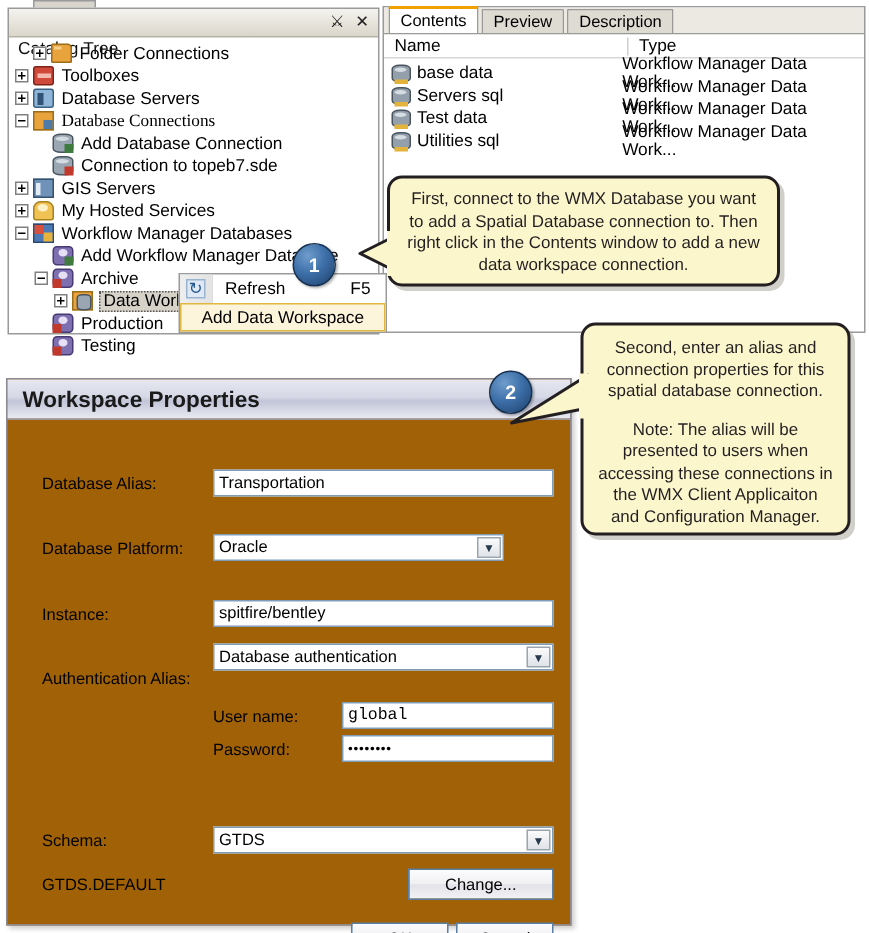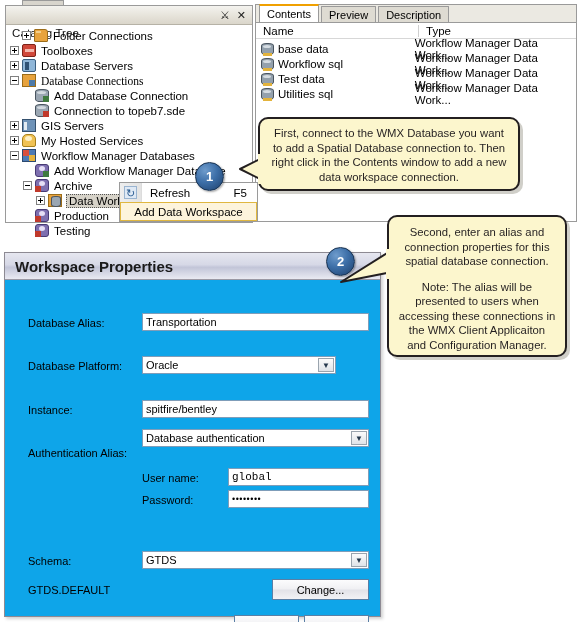--- a/index.html
+++ b/index.html
@@ -172,21 +172,21 @@
     color: #fff; font-size: 13px; font-weight: bold;
     display: flex; align-items: center; justify-content: center;
     z-index: 60; box-shadow: 1px 1px 2px rgba(0,0,0,0.35);
   }
   #badge-1 { left: 195px; top: 162px; }
   #badge-2 { left: 326px; top: 247px; }
 
   
   #wsdlg {
     position: absolute; left: 4px; top: 252px; width: 377px; height: 365px;
-    background: #0ea5e9; border: 1px solid #8d8a93;
+    background: #a16207; border: 1px solid #8d8a93;
     box-shadow: 2px 2px 3px rgba(0,0,0,0.18);
     z-index: 30;
     text-align: right;
   }
   #wsdlg-title {
     height: 27px;
     background: linear-gradient(to bottom,#e6e7f0 0%,#d6d8e6 45%,#c2c5d8 55%,#e9eaf2 100%);
     border-bottom: 1px solid #9a98a4;
     display: flex; align-items: center; padding-left: 10px;
     font-size: 15px; font-weight: bold; color: #1a1a1a;
@@ -333,21 +333,21 @@
         <div class="crow">
           <span class="cname">
             <span class="ic-ws"></span>
             <span>base data</span>
           </span>
           <span class="ctype">Workflow Manager Data Work...</span>
         </div>
         <div class="crow">
           <span class="cname">
             <span class="ic-ws"></span>
-            <span>Workflow sql</span>
+            <span>Servers sql</span>
           </span>
           <span class="ctype">Workflow Manager Data Work...</span>
         </div>
         <div class="crow">
           <span class="cname">
             <span class="ic-ws"></span>
             <span>Test data</span>
           </span>
           <span class="ctype">Workflow Manager Data Work...</span>
         </div>

